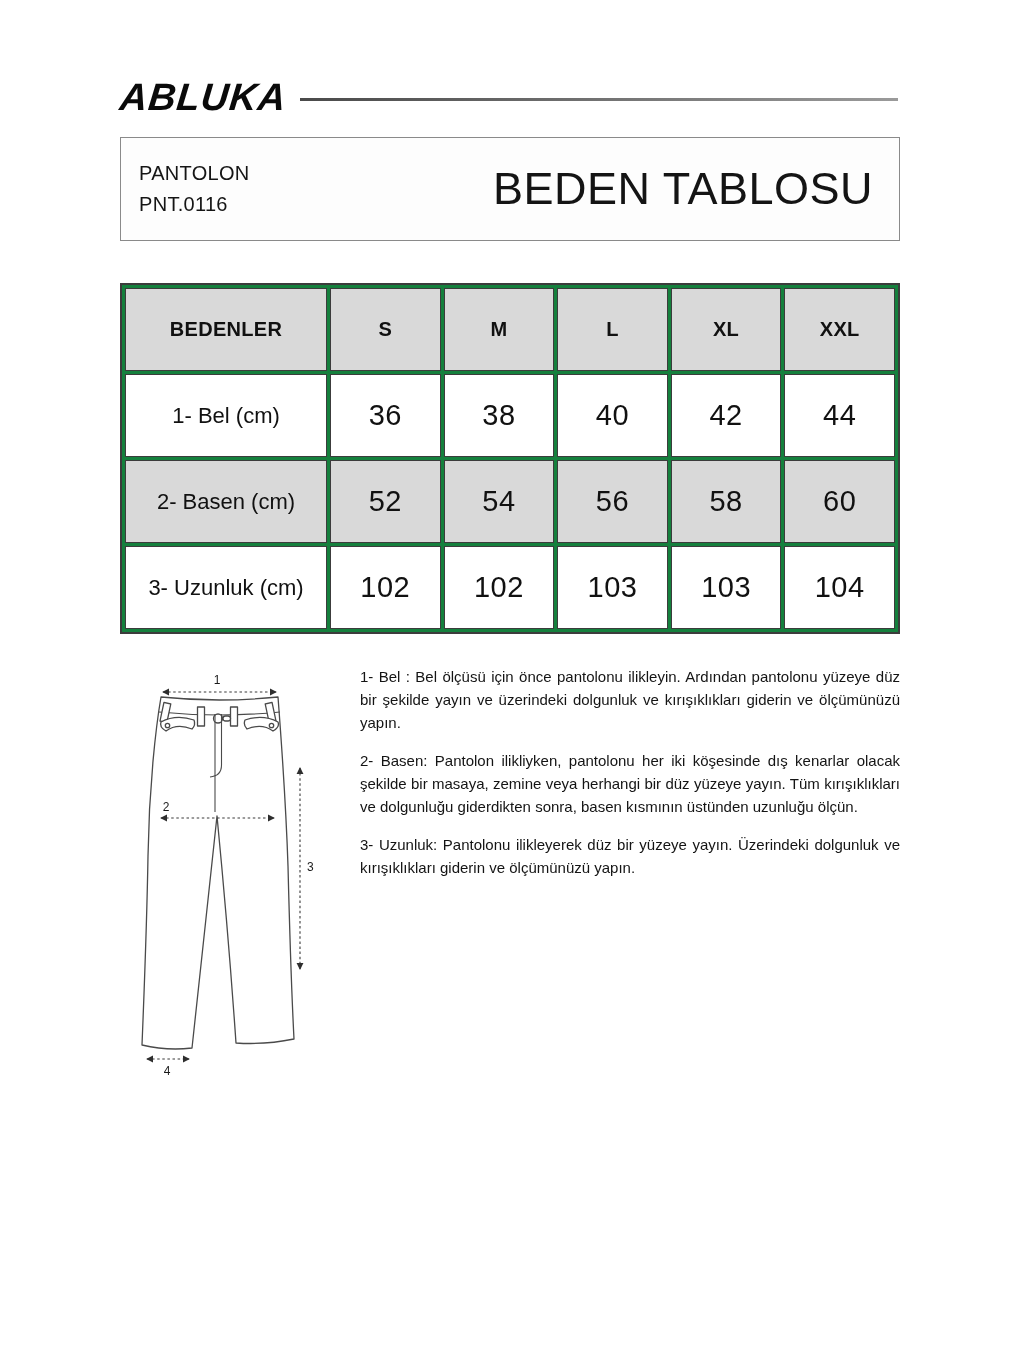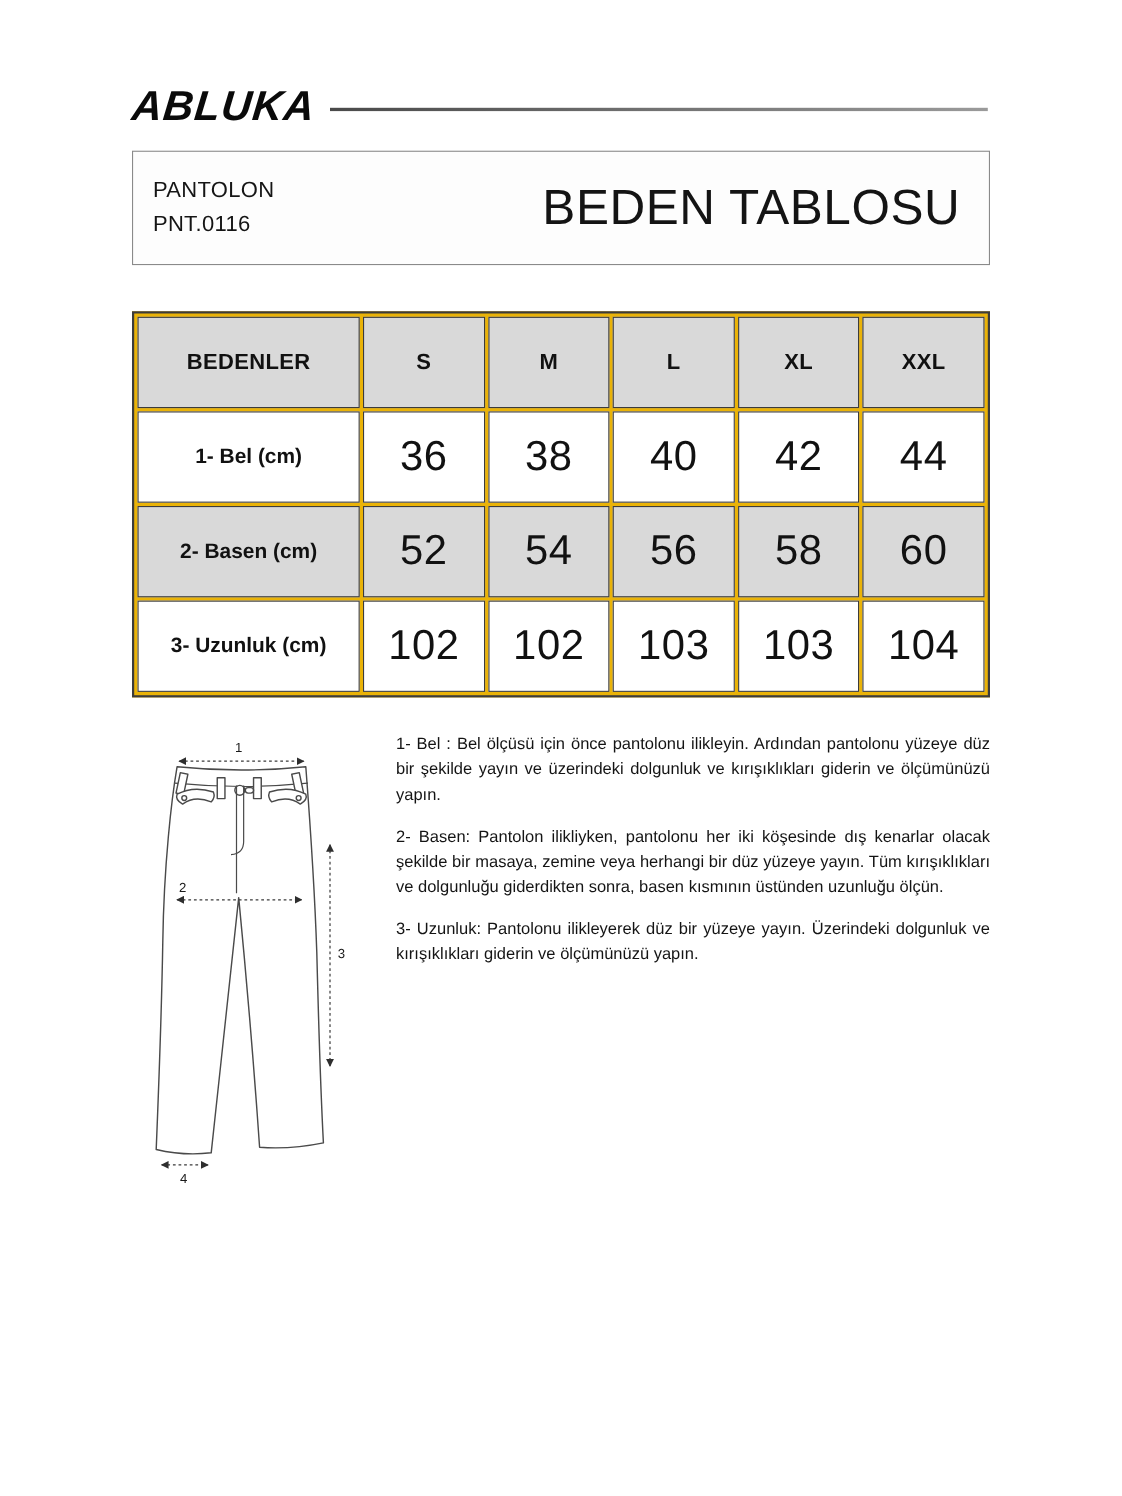--- a/index.html
+++ b/index.html
@@ -51,35 +51,35 @@
   .product-info { font-size: 20px; line-height: 1.55; letter-spacing: 0.3px; color: #151515; }
   .page-title { font-size: 45px; font-weight: 400; letter-spacing: 0.5px; color: #141414; white-space: nowrap; }
 
   
   .size-table {
     margin: 42px 120px 0 120px;
     width: 780px;
     border-collapse: separate;
     border-spacing: 3px;
     border: 2px solid #3c3c3c;
-    background: #eab308;
+    background: #15803d;
     table-layout: fixed;
   }
   .size-table th, .size-table td {
     border: 1px solid #3c3c3c;
     text-align: center;
     vertical-align: middle;
     height: 83px;
     background: #ffffff;
   }
   .size-table col.label-col { width: 202px; }
   .size-table .gray { background: #d9d9d9; }
   .size-table th { font-size: 20px; font-weight: bold; letter-spacing: 0.3px; }
-  .size-table td.row-label { font-size: 19px; font-weight: 700; }
-  .size-table td.value { font-size: 38px; font-weight: 400; letter-spacing: 0.5px; }
+  .size-table td.row-label { font-size: 22px; font-weight: 400; }
+  .size-table td.value { font-size: 29px; font-weight: 400; letter-spacing: 0.5px; }
 
   
   .measure-heading {
     margin: 32px 120px 0 120px;
     font-size: 31px;
     font-weight: bold;
     letter-spacing: 0.3px;
     color: #0d0d0d;
   }
   .measure-row {

